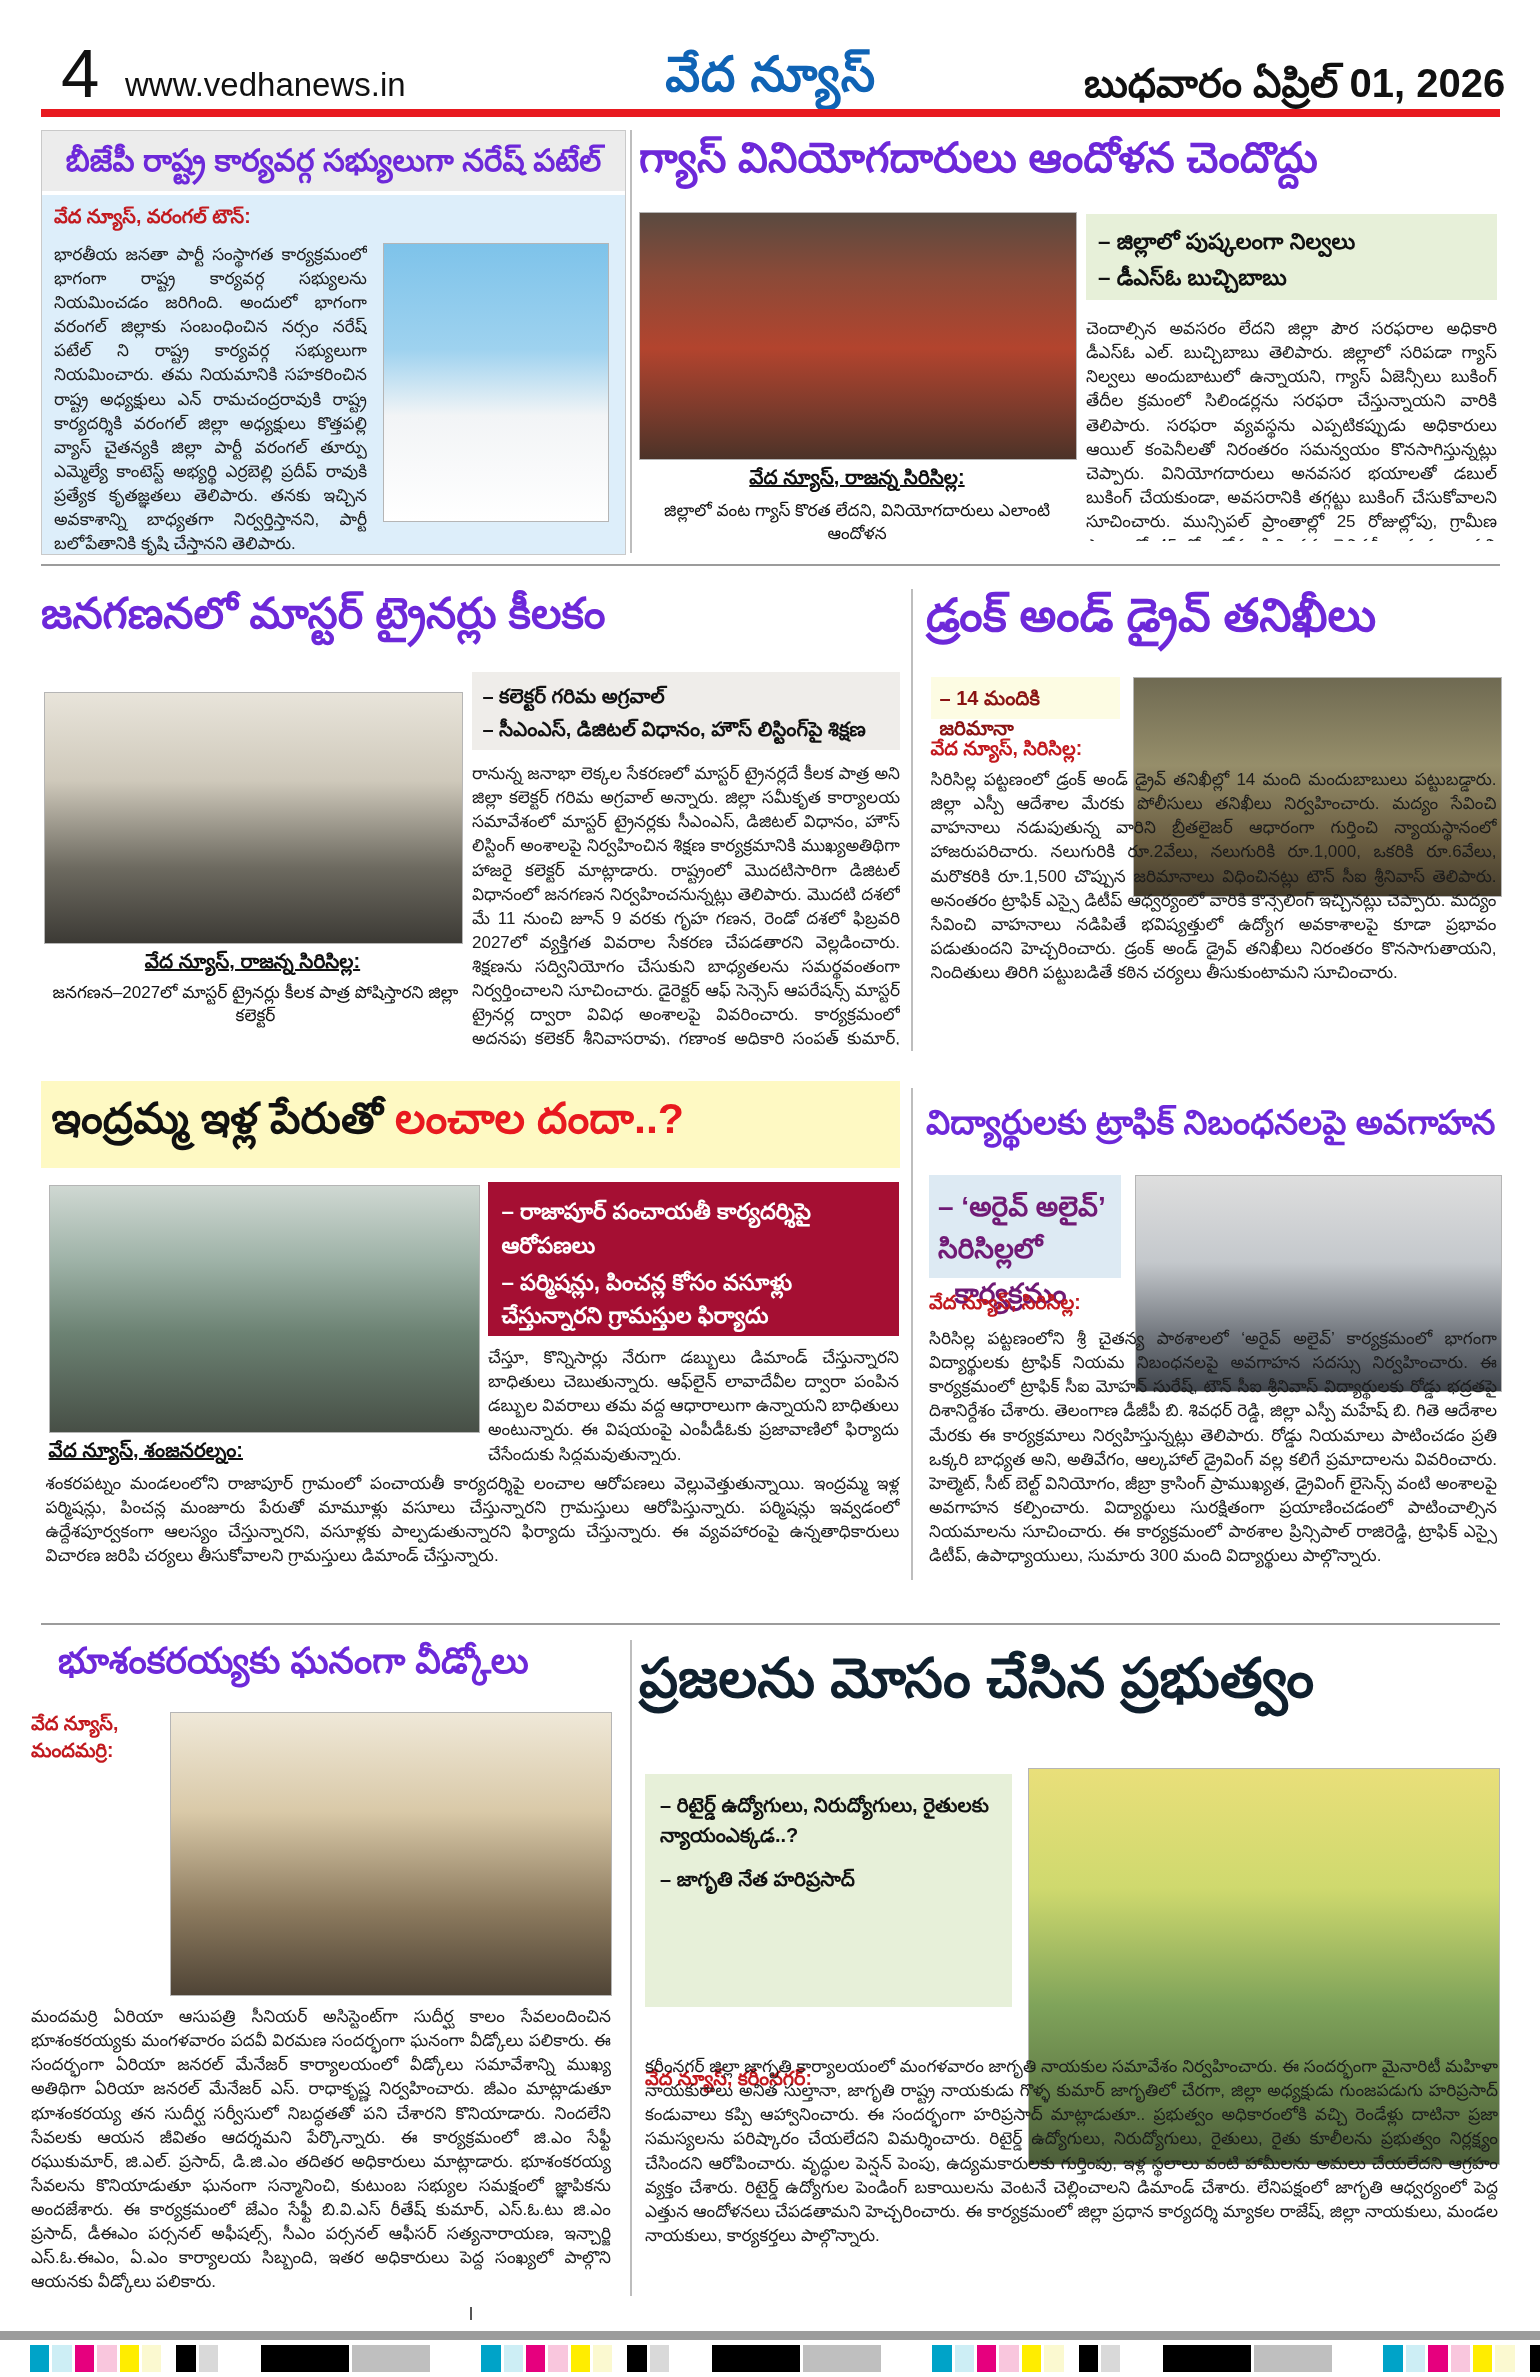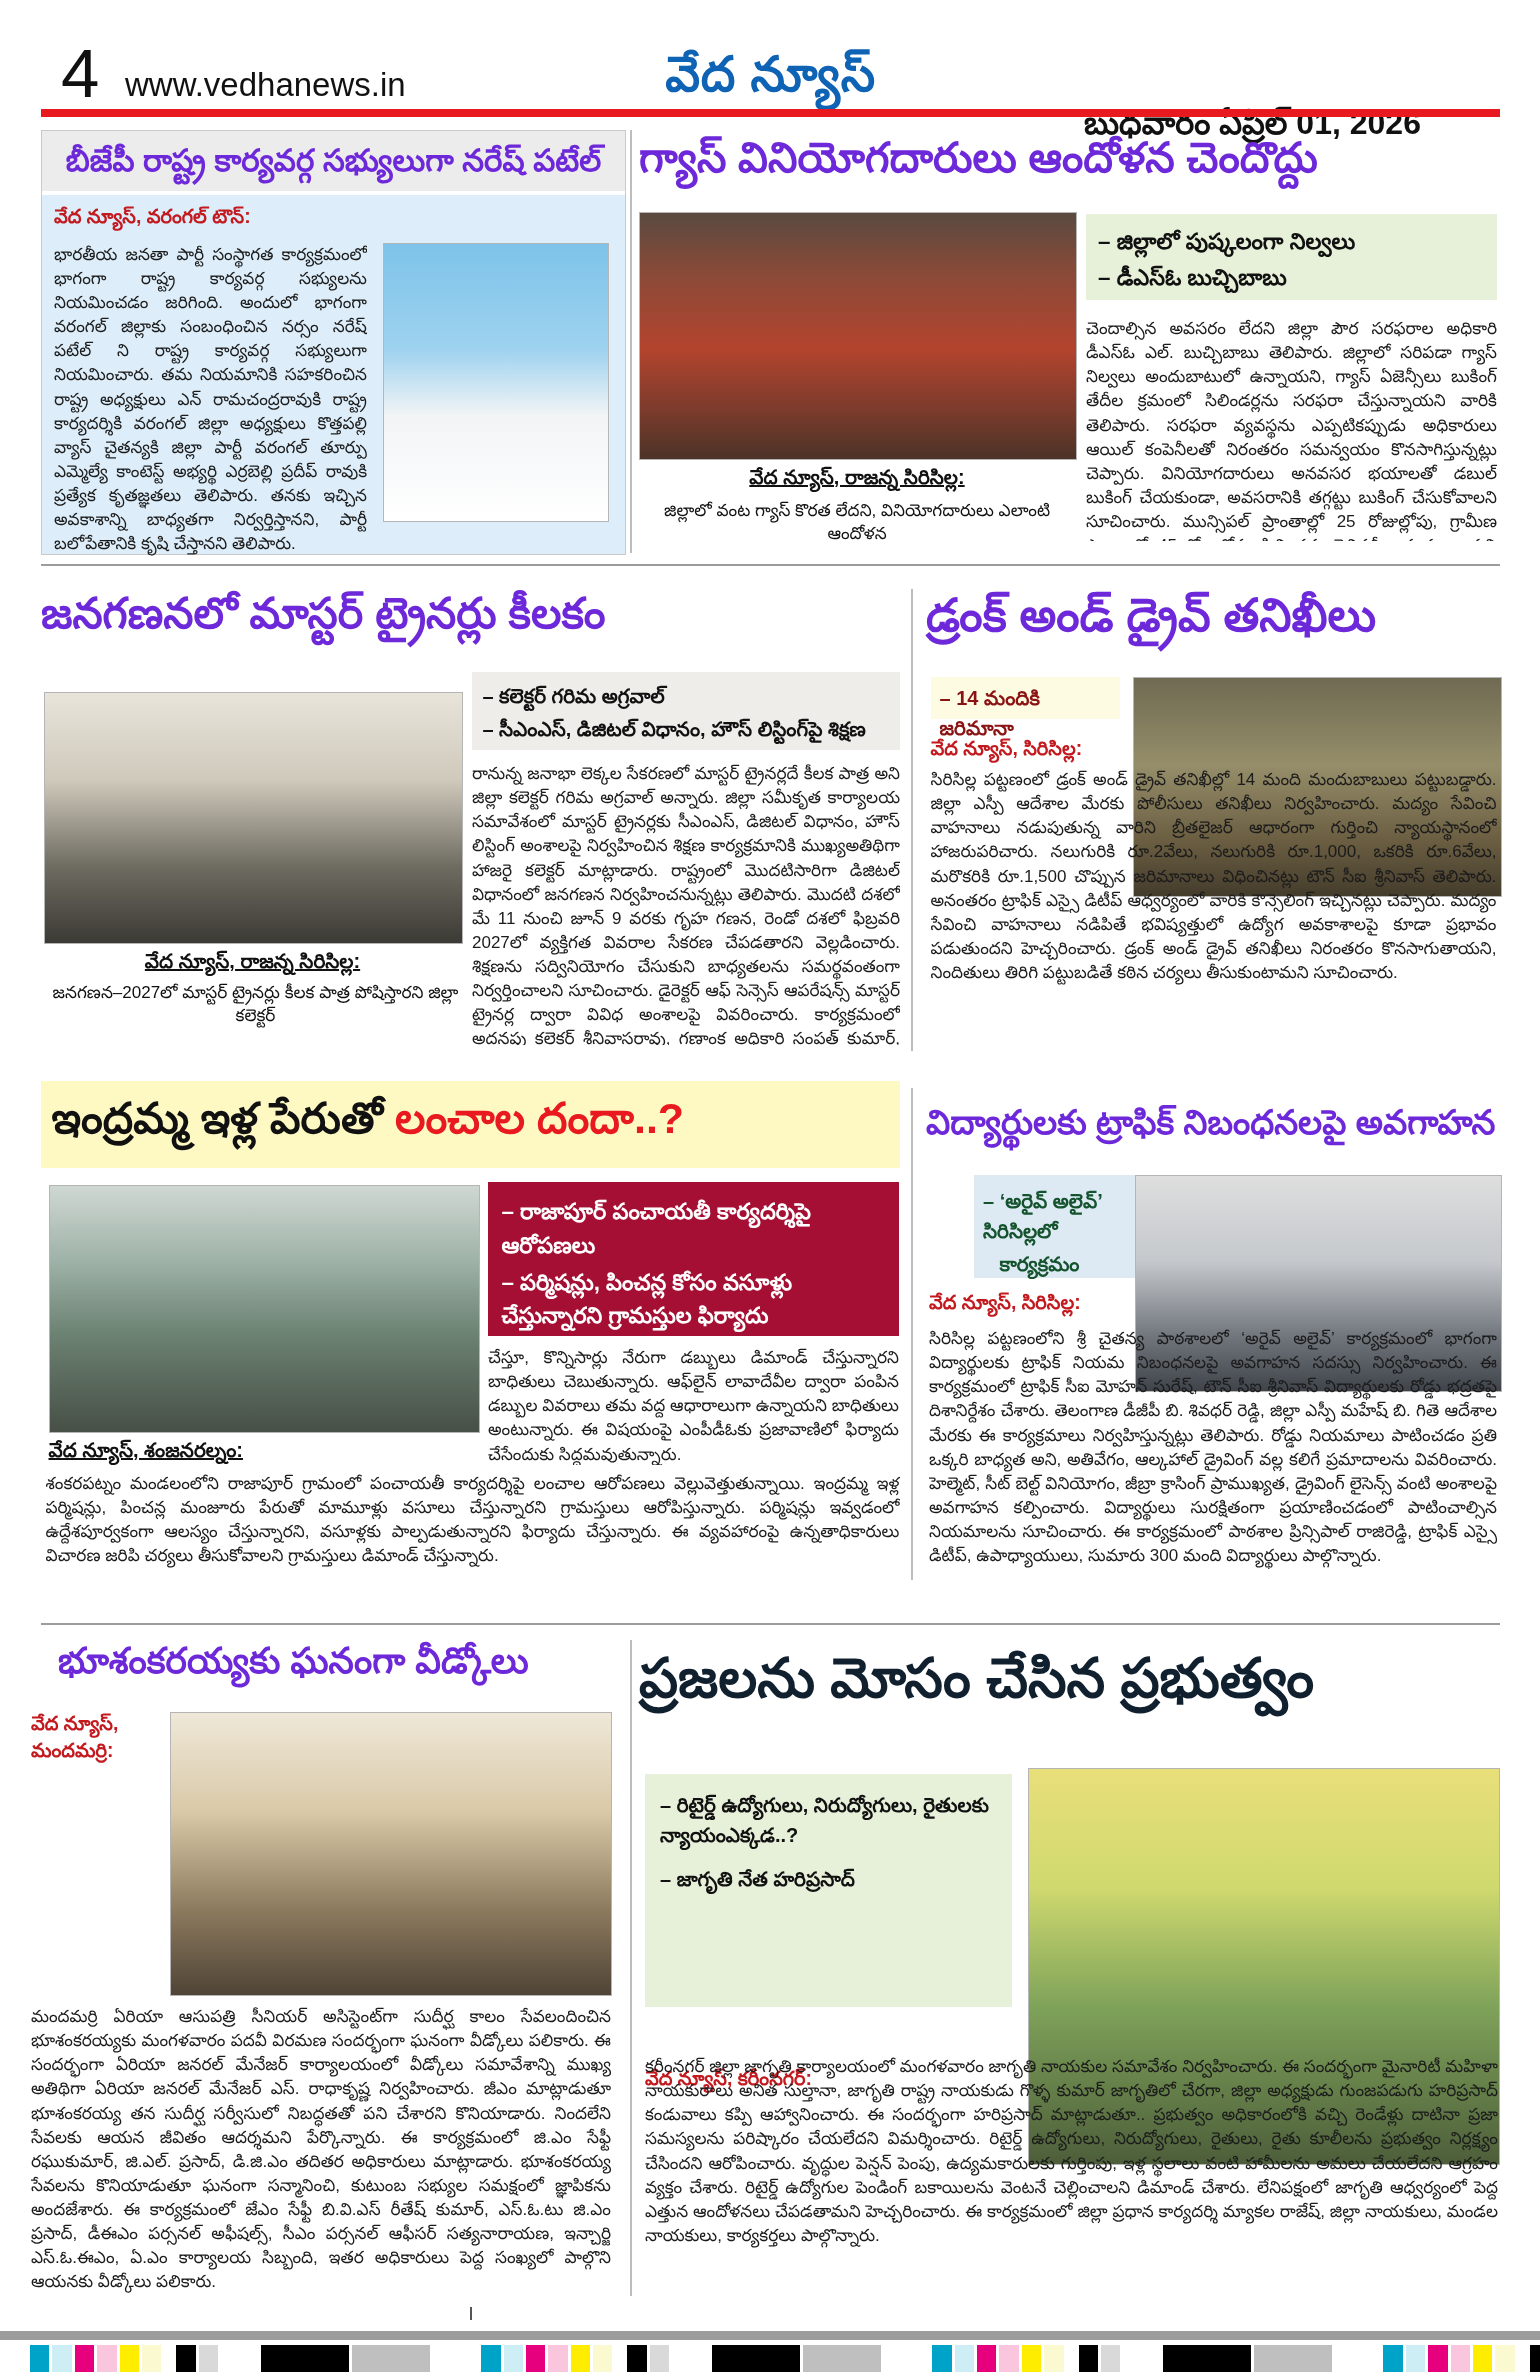--- a/index.html
+++ b/index.html
@@ -4,21 +4,21 @@
 <style>
   html,body{margin:0;padding:0;background:#ffffff;}
   .page{position:relative;width:1541px;height:2377px;background:#fff;overflow:hidden;
         font-family:"Liberation Sans","DejaVu Sans",sans-serif;color:#111;}
   .abs{position:absolute;}
 
   
   .pagenum{font-size:69px;font-weight:400;line-height:1;}
   .site{font-size:33px;font-weight:400;letter-spacing:0;}
   .masthead{font-size:49px;font-weight:800;color:#0f63b5;letter-spacing:0.7px;}
-  .dateline{font-size:32px;font-weight:700;margin-top:44px;}
+  .dateline{font-size:40px;font-weight:700;}
   .redrule{background:#e8191f;height:7.5px;}
 
   
   .headline{font-weight:800;color:#6d28d9;line-height:1.15;}
   .byline-red{color:#c21a1f;font-weight:700;font-size:19.4px;}
   .photo-byline{font-weight:700;font-size:20px;text-align:center;text-decoration:underline;}
   .caption{font-size:17px;text-align:center;}
   .body-text{font-size:17px;line-height:1.42;text-align:justify;color:#1b1b1b;}
   .bullets{font-weight:700;line-height:1.5;}
   .bullets div{margin:3px 0;}
@@ -121,21 +121,21 @@
       <div>– పర్మిషన్లు, పించన్ల కోసం వసూళ్లు చేస్తున్నారని గ్రామస్తుల ఫిర్యాదు</div>
     </div>
     <div class="abs body-text" style="left:447px;top:265px;width:411px;height:119px;overflow:hidden;">చేస్తూ, కొన్నిసార్లు నేరుగా డబ్బులు డిమాండ్ చేస్తున్నారని బాధితులు చెబుతున్నారు. ఆఫ్‌లైన్ లావాదేవీల ద్వారా పంపిన డబ్బుల వివరాలు తమ వద్ద ఆధారాలుగా ఉన్నాయని బాధితులు అంటున్నారు. ఈ విషయంపై ఎంపీడీఓకు ప్రజావాణిలో ఫిర్యాదు చేసేందుకు సిద్ధమవుతున్నారు.</div>
     <div class="abs body-text" style="left:4.5px;top:391px;width:854px;height:104px;overflow:hidden;">శంకరపట్నం మండలంలోని రాజాపూర్ గ్రామంలో పంచాయతీ కార్యదర్శిపై లంచాల ఆరోపణలు వెల్లువెత్తుతున్నాయి. ఇంద్రమ్మ ఇళ్ల పర్మిషన్లు, పించన్ల మంజూరు పేరుతో మామూళ్లు వసూలు చేస్తున్నారని గ్రామస్తులు ఆరోపిస్తున్నారు. పర్మిషన్లు ఇవ్వడంలో ఉద్దేశపూర్వకంగా ఆలస్యం చేస్తున్నారని, వసూళ్లకు పాల్పడుతున్నారని ఫిర్యాదు చేస్తున్నారు. ఈ వ్యవహారంపై ఉన్నతాధికారులు విచారణ జరిపి చర్యలు తీసుకోవాలని గ్రామస్తులు డిమాండ్ చేస్తున్నారు.</div>
   </div>
 
   <div class="abs divider-v" style="left:911px;top:1088px;height:492px;"></div>
 
   <div class="abs" style="left:926px;top:1103px;width:574px;height:477px;">
     <div class="headline" style="font-size:34px;">విద్యార్థులకు ట్రాఫిక్ నిబంధనలపై అవగాహన</div>
-    <div class="abs bluebox bullets" style="left:3px;top:72px;width:192px;height:103px;font-size:20px;padding:7.5px 9px;box-sizing:border-box;color:#14532d;margin-left:45px;">
+    <div class="abs bluebox bullets" style="left:3px;top:72px;width:192px;height:103px;font-size:28px;padding:7.5px 9px;box-sizing:border-box;color:#701a75;">
       <div>– ‘అరైవ్ అలైవ్’ సిరిసిల్లలో</div>
       <div style="padding-left:16.4px;">కార్యక్రమం</div>
     </div>
     <div class="abs byline-red" style="left:3px;top:188px;">వేద న్యూస్, సిరిసిల్ల:</div>
     <div class="photo ph-hall abs" style="left:209px;top:72px;width:365px;height:215px;"></div>
     <div class="abs body-text" style="left:3px;top:224px;width:568px;height:250px;overflow:hidden;">సిరిసిల్ల పట్టణంలోని శ్రీ చైతన్య పాఠశాలలో ‘అరైవ్ అలైవ్’ కార్యక్రమంలో భాగంగా విద్యార్థులకు ట్రాఫిక్ నియమ నిబంధనలపై అవగాహన సదస్సు నిర్వహించారు. ఈ కార్యక్రమంలో ట్రాఫిక్ సీఐ మోహన్ సురేష్, టౌన్ సీఐ శ్రీనివాస్ విద్యార్థులకు రోడ్డు భద్రతపై దిశానిర్దేశం చేశారు. తెలంగాణ డీజీపీ బి. శివధర్ రెడ్డి, జిల్లా ఎస్పీ మహేష్ బి. గితె ఆదేశాల మేరకు ఈ కార్యక్రమాలు నిర్వహిస్తున్నట్లు తెలిపారు. రోడ్డు నియమాలు పాటించడం ప్రతి ఒక్కరి బాధ్యత అని, అతివేగం, ఆల్కహాల్ డ్రైవింగ్ వల్ల కలిగే ప్రమాదాలను వివరించారు. హెల్మెట్, సీట్ బెల్ట్ వినియోగం, జీబ్రా క్రాసింగ్ ప్రాముఖ్యత, డ్రైవింగ్ లైసెన్స్ వంటి అంశాలపై అవగాహన కల్పించారు. విద్యార్థులు సురక్షితంగా ప్రయాణించడంలో పాటించాల్సిన నియమాలను సూచించారు. ఈ కార్యక్రమంలో పాఠశాల ప్రిన్సిపాల్ రాజిరెడ్డి, ట్రాఫిక్ ఎస్సై డిటీప్, ఉపాధ్యాయులు, సుమారు 300 మంది విద్యార్థులు పాల్గొన్నారు.</div>
   </div>
 
   <div class="abs divider-h" style="left:41px;top:1623px;width:1459px;"></div>
 

